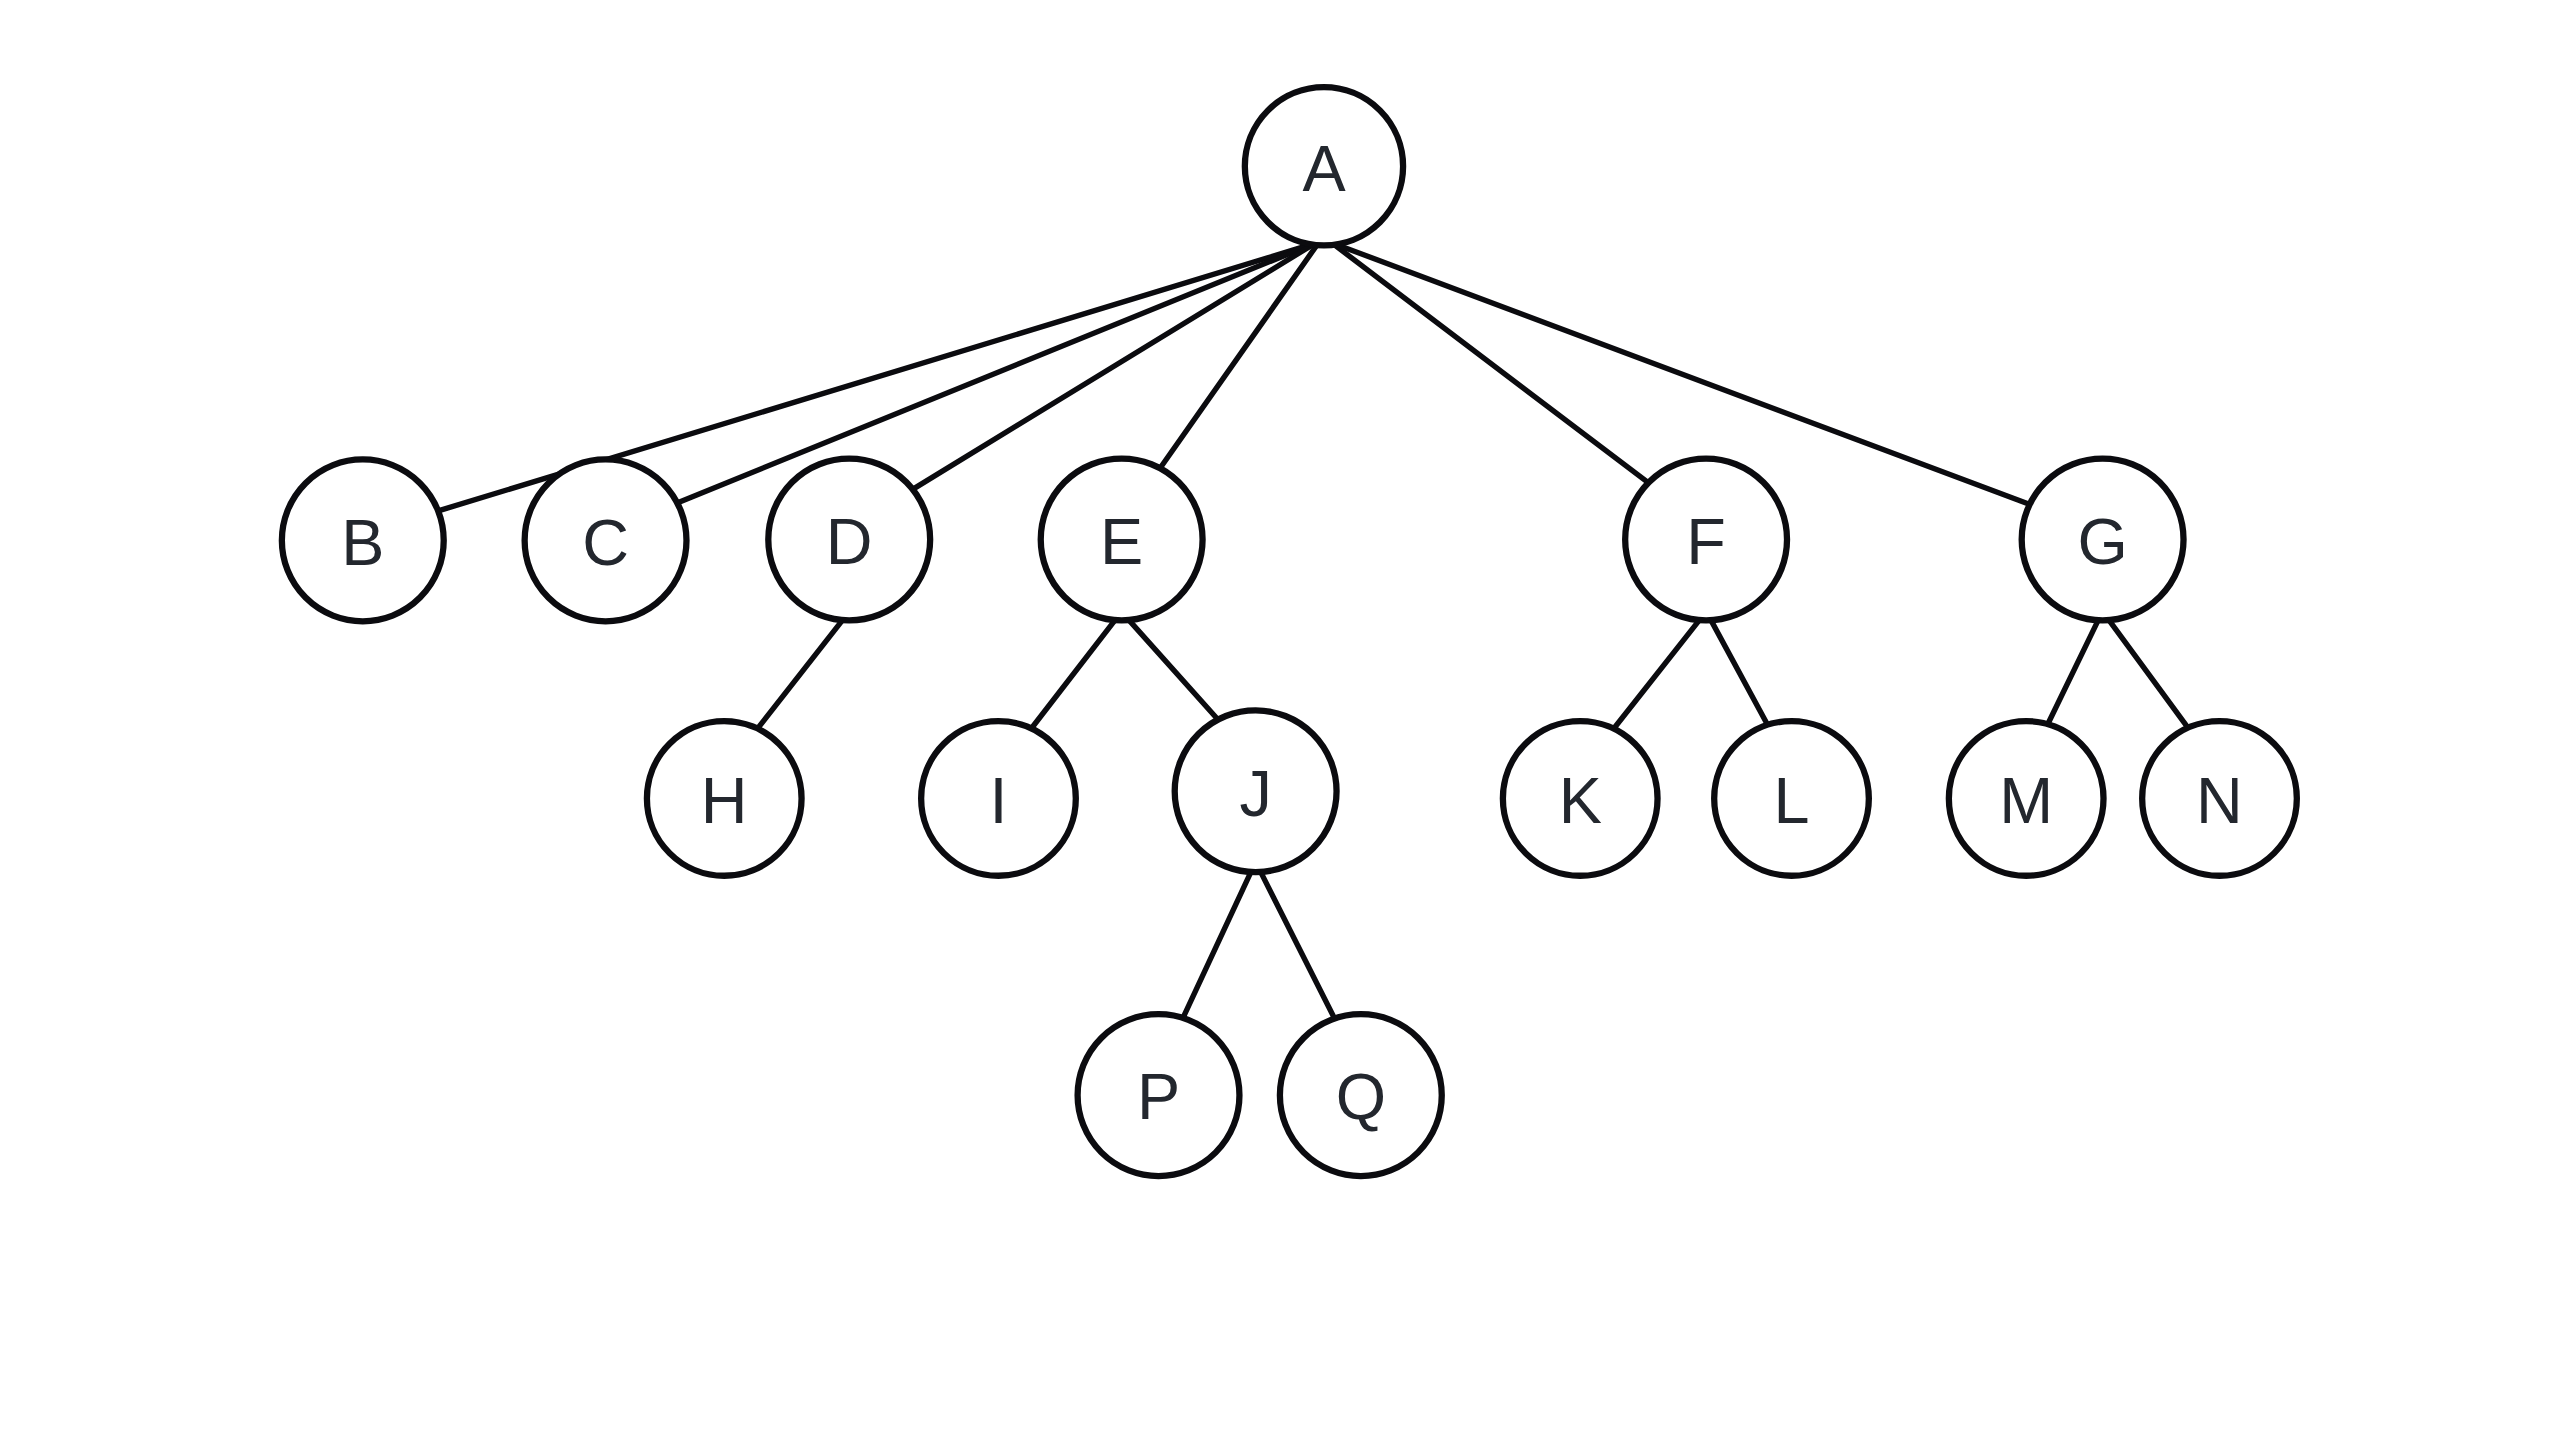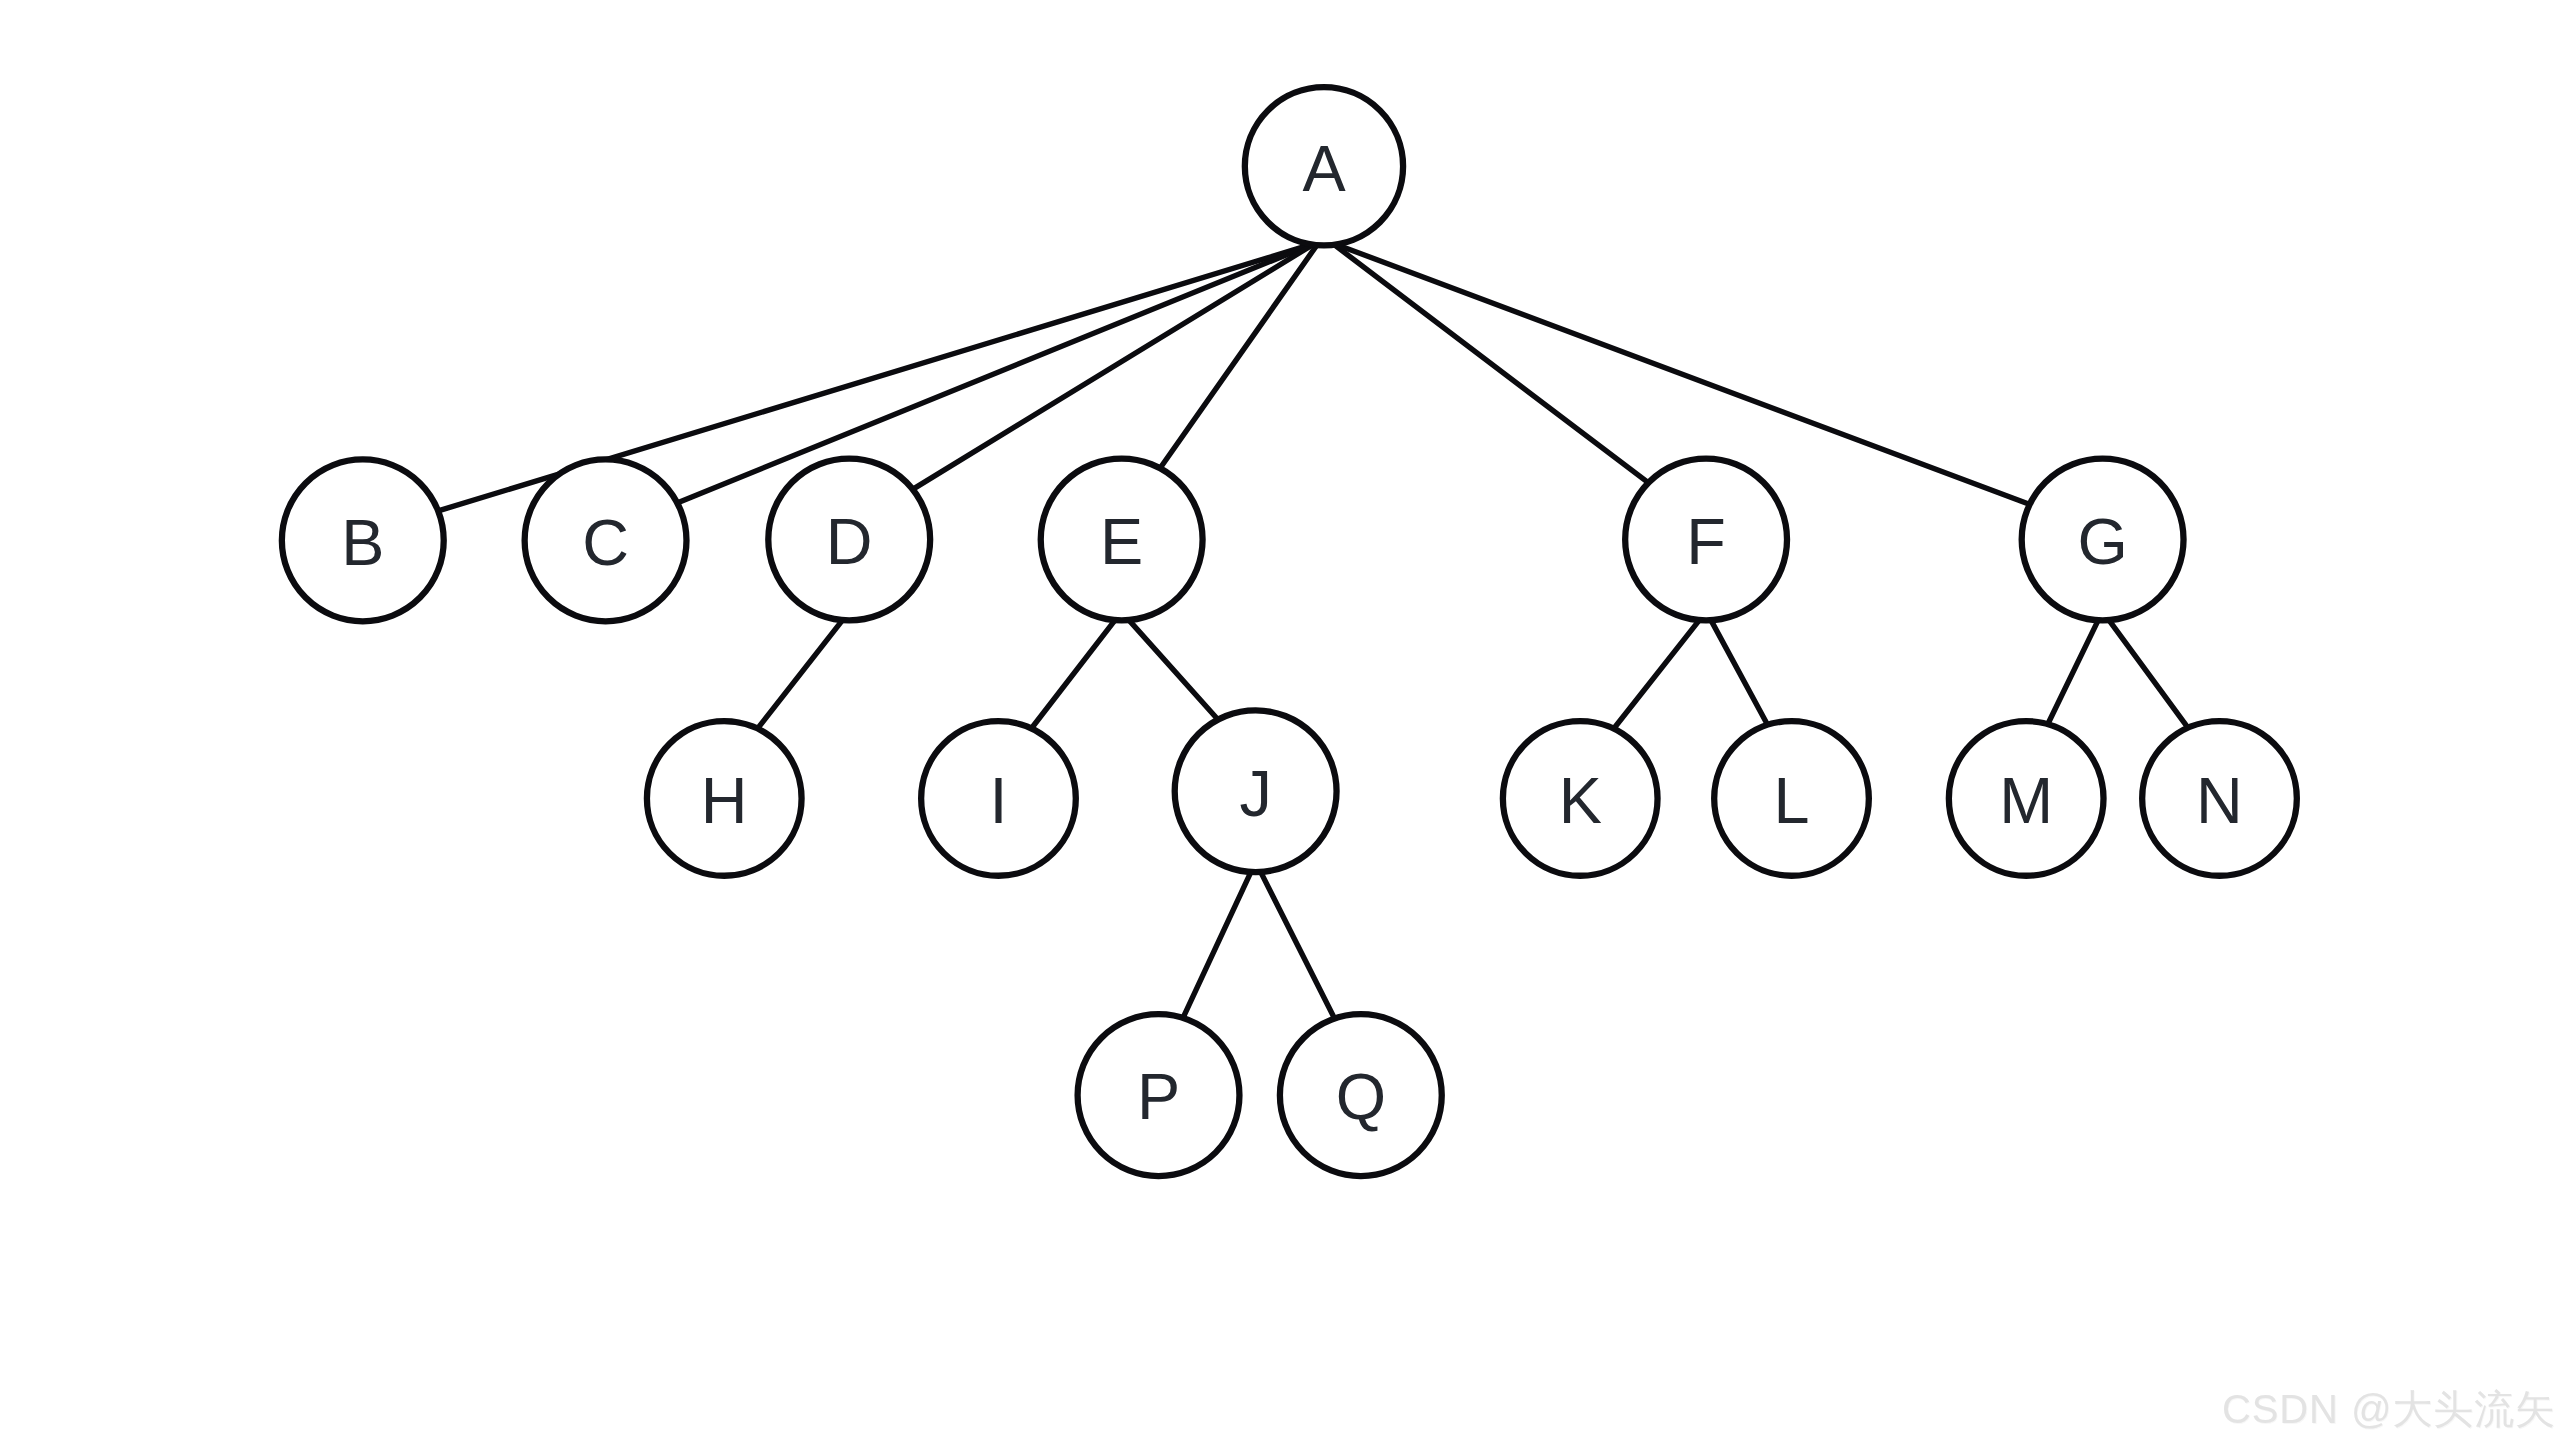--- a/index.html
+++ b/index.html
@@ -141,16 +141,15 @@
           <circle cx="1288" cy="1218" r="90" class="node-circle" fill="#ffffff" stroke="#0b0b0f" stroke-width="7"></circle>
           <text x="1288" y="1220" class="node-label" fill="#23272e" font-size="72">P</text>
         </g>
         <g>
           <circle cx="1513" cy="1218" r="90" class="node-circle" fill="#ffffff" stroke="#0b0b0f" stroke-width="7"></circle>
           <text x="1513" y="1220" class="node-label" fill="#23272e" font-size="72">Q</text>
         </g>
       </g>
   </svg>
 
-  <div class="watermark">CSDN @大头流矢</div>
 
 </div>
 
 
 </body></html>

